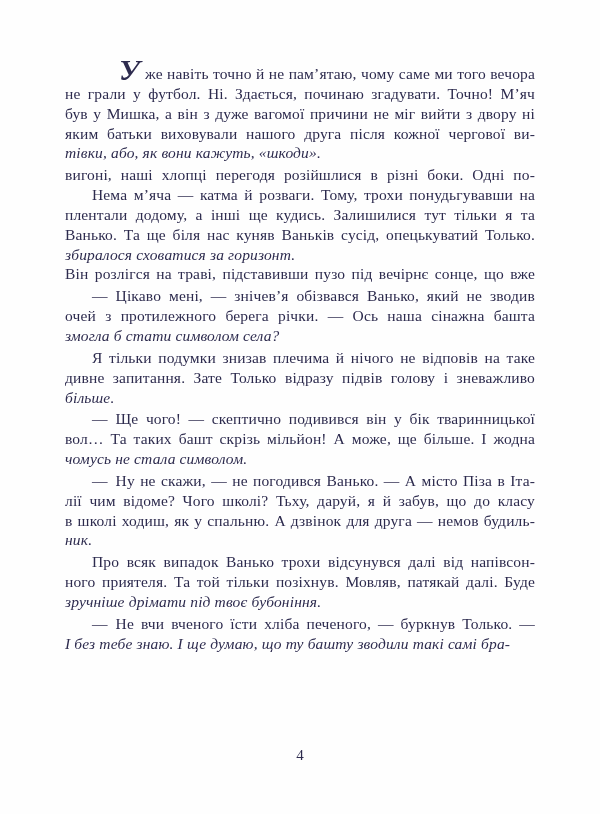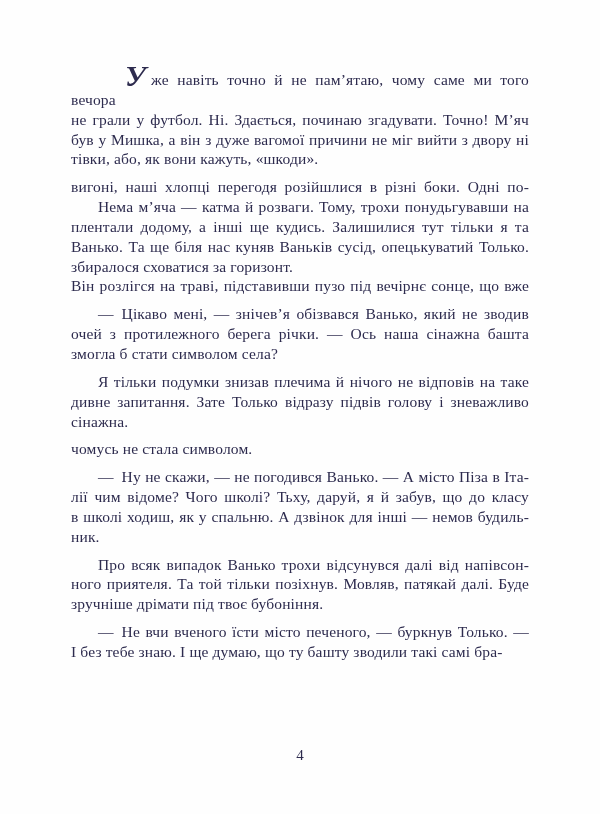--- a/index.html
+++ b/index.html
@@ -18,27 +18,28 @@
   }
   .text-block {
     position: absolute;
     left: 63px;
     top: 60px;
     width: 474px;
     font-size: 15.5px;
     line-height: 19.85px;
     letter-spacing: 0.15px;
   }
-  .paragraph { margin: 8px; }
+  .paragraph { margin: 2px; }
   .line {
     text-align: justify;
     text-align-last: justify;
   }
   .line.last {
     text-align-last: left;
+    font-style: italic;
   }
   .line.first {
     text-indent: 27px;
   }
   .initial {
     display: inline-block;
     font-family: "Liberation Serif", serif;
     font-style: italic;
     font-weight: 700;
     font-size: 30px;
@@ -60,55 +61,58 @@
 </style>
 </head>
 <body>
 
 <div class="book-page">
   <div class="text-block">
       <div class="paragraph">
         <div class="line first"><span class="initial">У</span>же навіть точно й не пам’ятаю, чому саме ми того вечора</div>
         <div class="line">не грали у футбол. Ні. Здається, починаю згадувати. Точно! М’яч</div>
         <div class="line">був у Мишка, а він з дуже вагомої причини не міг вийти з двору ні</div>
+        <div class="line">яким батьки виховували нашого друга після кожної чергової ви-</div>
         <div class="line last">тівки, або, як вони кажуть, «шкоди».</div>
       </div>
       <div class="paragraph">
         <div class="line">вигоні, наші хлопці перегодя розійшлися в різні боки. Одні по-</div>
         <div class="line first">Нема м’яча — катма й розваги. Тому, трохи понудьгувавши на</div>
         <div class="line">плентали додому, а інші ще кудись. Залишилися тут тільки я та</div>
         <div class="line">Ванько. Та ще біля нас куняв Ваньків сусід, опецькуватий Только.</div>
         <div class="line last">збиралося сховатися за горизонт.</div>
         <div class="line">Він розлігся на траві, підставивши пузо під вечірнє сонце, що вже</div>
       </div>
       <div class="paragraph">
         <div class="line first">— Цікаво мені, — знічев’я обізвався Ванько, який не зводив</div>
         <div class="line">очей з протилежного берега річки. — Ось наша сінажна башта</div>
         <div class="line last">змогла б стати символом села?</div>
       </div>
       <div class="paragraph">
         <div class="line first">Я тільки подумки знизав плечима й нічого не відповів на таке</div>
         <div class="line">дивне запитання. Зате Только відразу підвів голову і зневажливо</div>
-        <div class="line last">сінажна.</div>
+        <div class="line last">більше.</div>
       </div>
       <div class="paragraph">
+        <div class="line first">— Ще чого! — скептично подивився він у бік тваринницької</div>
+        <div class="line">вол… Та таких башт скрізь мільйон! А може, ще більше. І жодна</div>
         <div class="line last">чомусь не стала символом.</div>
       </div>
       <div class="paragraph">
         <div class="line first">— Ну не скажи, — не погодився Ванько. — А місто Піза в Іта-</div>
         <div class="line">лії чим відоме? Чого школі? Тьху, даруй, я й забув, що до класу</div>
-        <div class="line">в школі ходиш, як у спальню. А дзвінок для інші — немов будиль-</div>
+        <div class="line">в школі ходиш, як у спальню. А дзвінок для друга — немов будиль-</div>
         <div class="line last">ник.</div>
       </div>
       <div class="paragraph">
         <div class="line first">Про всяк випадок Ванько трохи відсунувся далі від напівсон-</div>
         <div class="line">ного приятеля. Та той тільки позіхнув. Мовляв, патякай далі. Буде</div>
         <div class="line last">зручніше дрімати під твоє бубоніння.</div>
       </div>
       <div class="paragraph">
-        <div class="line first">— Не вчи вченого їсти місто печеного, — буркнув Только. —</div>
+        <div class="line first">— Не вчи вченого їсти хліба печеного, — буркнув Только. —</div>
         <div class="line last">І без тебе знаю. І ще думаю, що ту башту зводили такі самі бра-</div>
       </div>
     </div>
   <div class="page-footer">
     <span class="page-number">4</span>
   </div>
 </div>
 
 </body></html>

